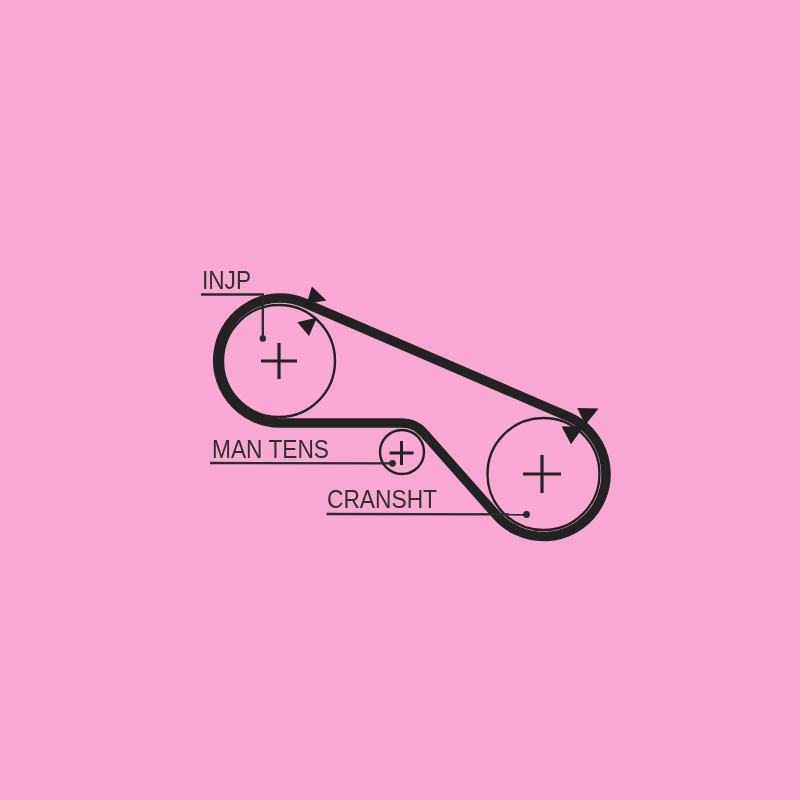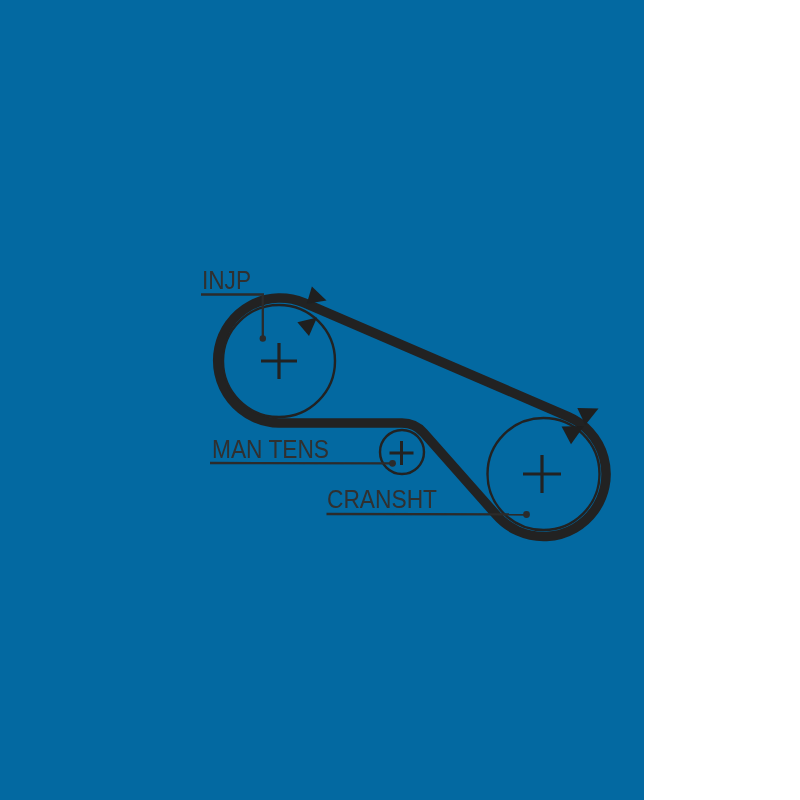--- a/index.html
+++ b/index.html
@@ -3,23 +3,23 @@
 <meta charset="utf-8">
 <style>
   html, body {
     margin: 0;
     padding: 0;
     background: #ffffff;
     font-family: "Liberation Sans", sans-serif;
   }
   .stage {
     position: relative;
-    width: 644px;
+    width: 800px;
     height: 800px;
-    background: #0369a1;
+    background: #f9a8d4;
     overflow: hidden;
   }
   svg { display: block; }
   .belt {
     fill: none;
     stroke: #222222;
     stroke-width: 9.5;
     stroke-linejoin: round;
     stroke-linecap: round;
   }

